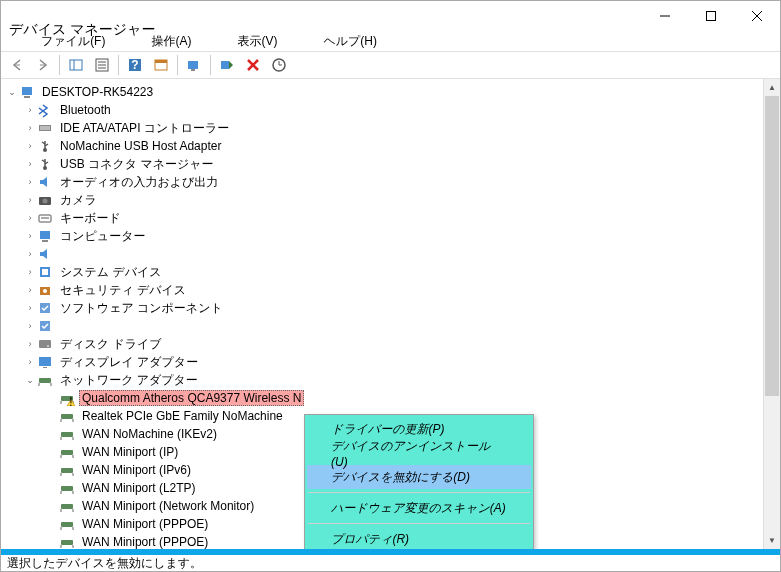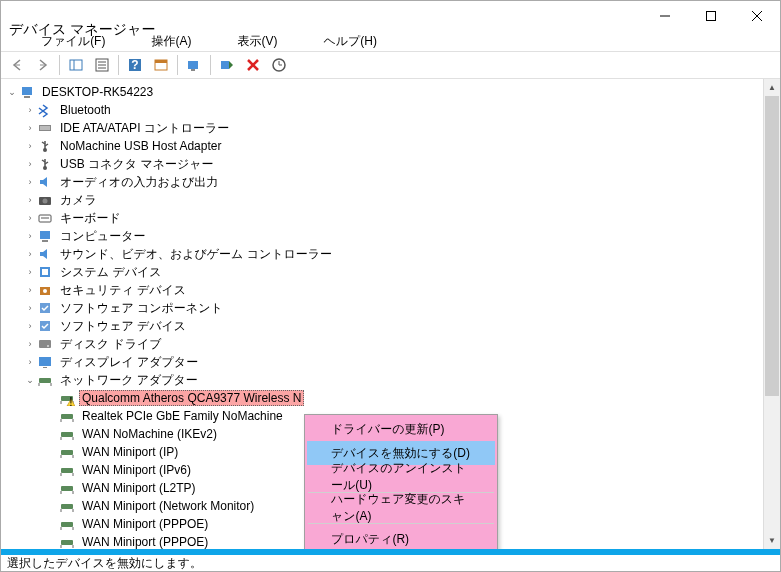--- a/index.html
+++ b/index.html
@@ -17,21 +17,21 @@
 .tree { flex: 1; overflow-y: auto; padding: 4px 0; }
 .tree-item { display: flex; align-items: center; height: 18px; white-space: nowrap; cursor: default; }
 .tree-item.selected .tree-label { background: #fca5a5; border: 1px dotted #666; padding: 0 2px; }
 .tree-label { padding: 0 3px; }
 .expander { width: 14px; height: 14px; display: flex; align-items: center; justify-content: center; font-size: 9px; color: #666; cursor: pointer; }
 .tree-icon { width: 16px; height: 16px; margin-right: 4px; display: flex; align-items: center; justify-content: center; }
 .scrollbar { width: 17px; background: #f0f0f0; border-left: 1px solid #ddd; position: relative; }
 .scroll-arrow { height: 17px; display: flex; align-items: center; justify-content: center; font-size: 8px; color: #555; }
 .scroll-thumb { position: absolute; top: 17px; left: 1px; right: 1px; height: 300px; background: #cdcdcd; }
 .statusbar { height: 22px; border-top: 6px solid #0ea5e9; display: flex; align-items: center; padding: 0 6px; font-size: 12px; }
-.context-menu { position: absolute; background: #f9a8d4; border: 1px solid #a0a0a0; box-shadow: 2px 2px 4px rgba(0,0,0,0.2); padding: 2px; width: 194px; }
+.context-menu { position: absolute; background: #5eead4; border: 1px solid #a0a0a0; box-shadow: 2px 2px 4px rgba(0,0,0,0.2); padding: 2px; width: 230px; font-style: italic; }
 .ctx-item { height: 24px; display: flex; align-items: center; padding: 0 24px; }
 .ctx-item.highlighted { background: #90c8f6; }
 .ctx-sep { height: 1px; background: #d0d0d0; margin: 3px 1px; }
 svg { display: block; }
 .indent-0 { padding-left: 4px; }
 .indent-1 { padding-left: 22px; }
 .indent-3 { padding-left: 58px; }
 </style>
 </head>
 <body>
@@ -226,21 +226,20 @@
         </span>
         <span class="tree-label">コンピューター</span>
       </div>
       <div class="tree-item indent-1">
         <span class="expander">›</span>
         <span class="tree-icon">
           <svg width="16" height="16">
             <path d="M3 6 L6 6 L10 3 L10 13 L6 10 L3 10 Z" fill="#4a90d9"></path>
           </svg>
         </span>
-        <span class="tree-label">サウンド、ビデオ、およびゲーム コントローラー</span>
       </div>
       <div class="tree-item indent-1">
         <span class="expander">›</span>
         <span class="tree-icon">
           <svg width="16" height="16">
             <rect x="3" y="3" width="10" height="10" fill="#4a90d9"></rect>
             <rect x="5" y="5" width="6" height="6" fill="#fff"></rect>
           </svg>
         </span>
         <span class="tree-label">システム デバイス</span>
@@ -266,21 +265,20 @@
         <span class="tree-label">ソフトウェア コンポーネント</span>
       </div>
       <div class="tree-item indent-1">
         <span class="expander">›</span>
         <span class="tree-icon">
           <svg width="16" height="16">
             <rect x="3" y="3" width="10" height="10" fill="#6a9ed9"></rect>
             <path d="M5 8 L7 10 L11 6" fill="none" stroke="#fff" stroke-width="1.5"></path>
           </svg>
         </span>
-        <span class="tree-label">ソフトウェア デバイス</span>
       </div>
       <div class="tree-item indent-1">
         <span class="expander">›</span>
         <span class="tree-icon">
           <svg width="16" height="16">
             <rect x="2" y="4" width="12" height="8" rx="1" fill="#888"></rect>
             <circle cx="11" cy="10" r="1" fill="#ddd"></circle>
           </svg>
         </span>
         <span class="tree-label">ディスク ドライブ</span>
@@ -400,22 +398,22 @@
       </div>
     </div>
   <div class="scrollbar">
     <div class="scroll-arrow">▲</div>
     <div class="scroll-thumb"></div>
     <div class="scroll-arrow" style="position:absolute;bottom:0;width:100%">▼</div>
   </div>
 
   <div class="context-menu" style="left:303px; top:335px">
     <div class="ctx-item">ドライバーの更新(P)</div>
+    <div class="ctx-item">デバイスのアンインストール(U)</div>
     <div class="ctx-item highlighted">デバイスを無効にする(D)</div>
-    <div class="ctx-item">デバイスのアンインストール(U)</div>
     <div class="ctx-sep"></div>
     <div class="ctx-item">ハードウェア変更のスキャン(A)</div>
     <div class="ctx-sep"></div>
     <div class="ctx-item">プロパティ(R)</div>
   </div>
 </div>
 
 <div class="statusbar">
   <span>選択したデバイスを無効にします。</span>
 </div>

